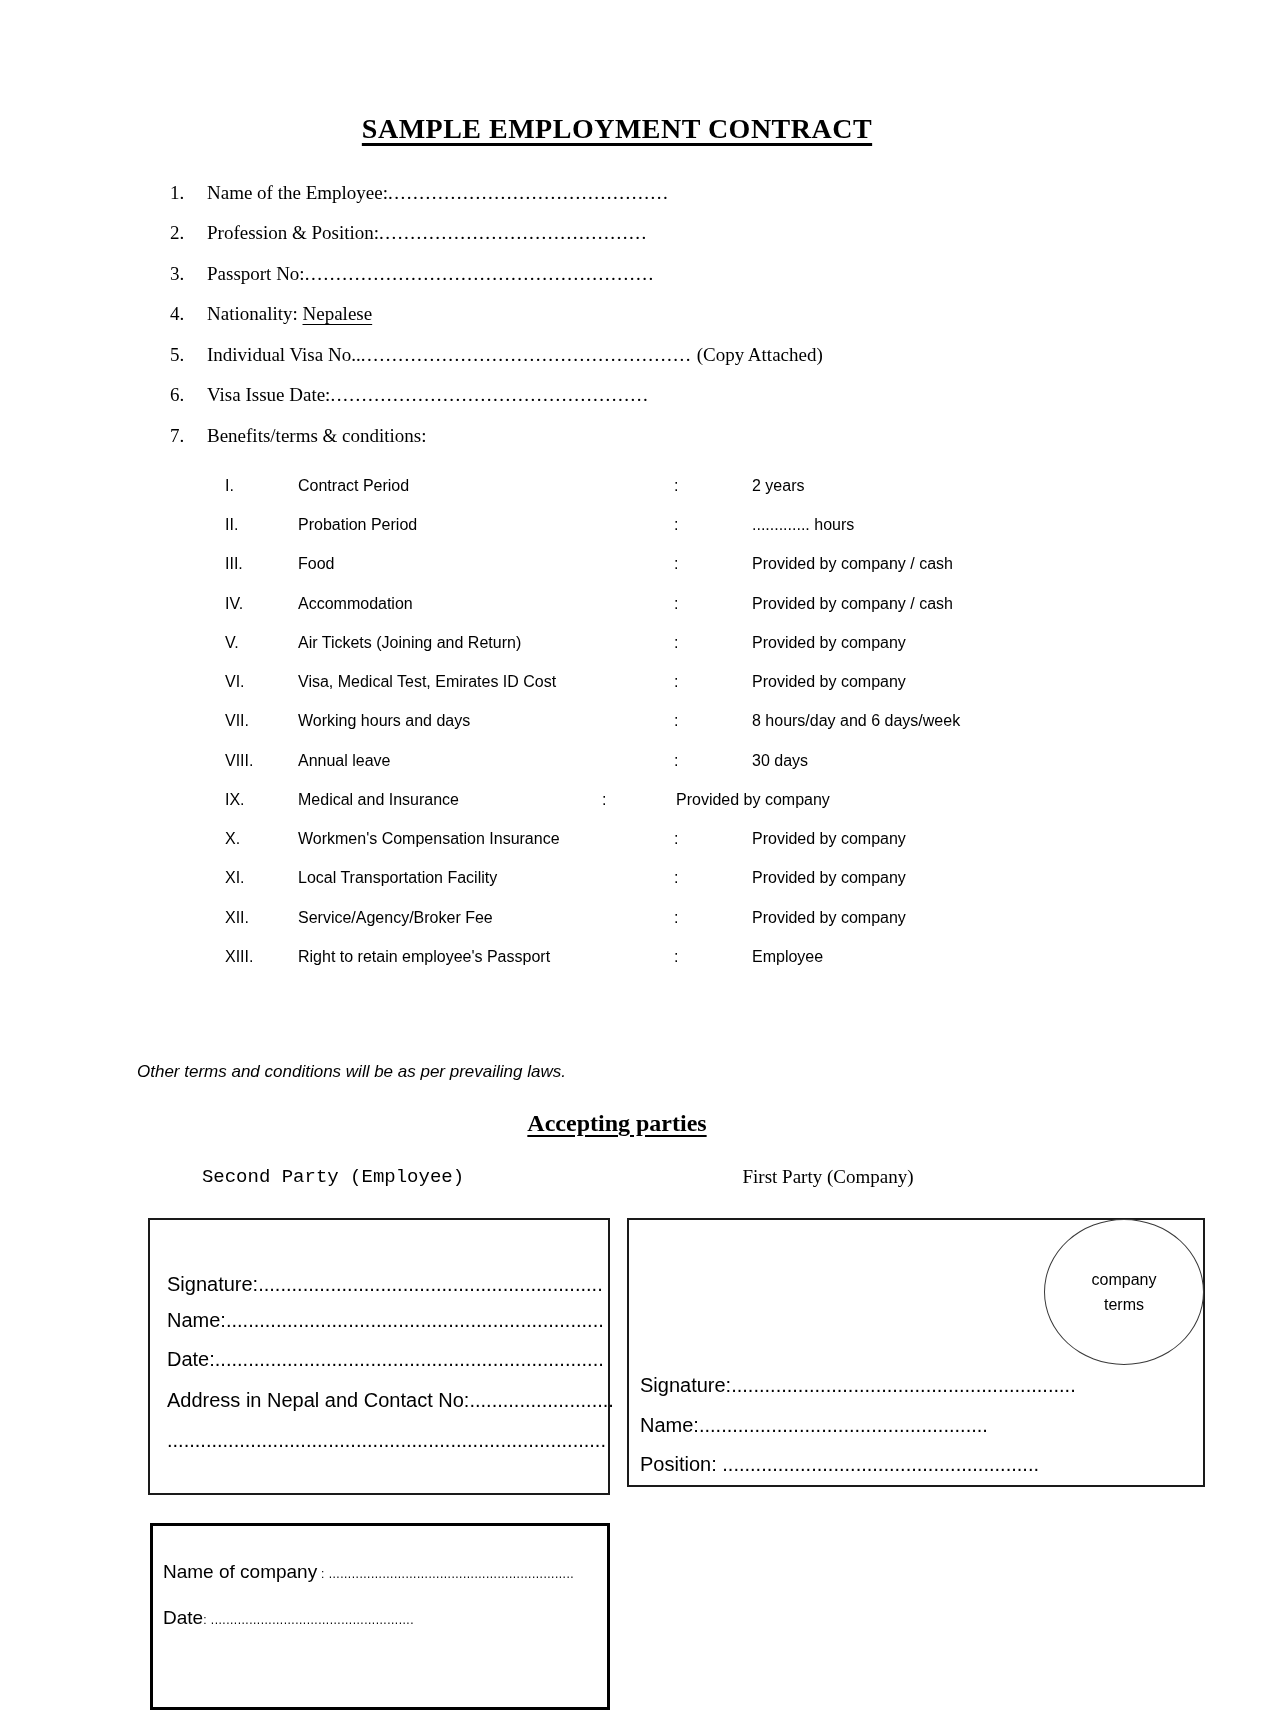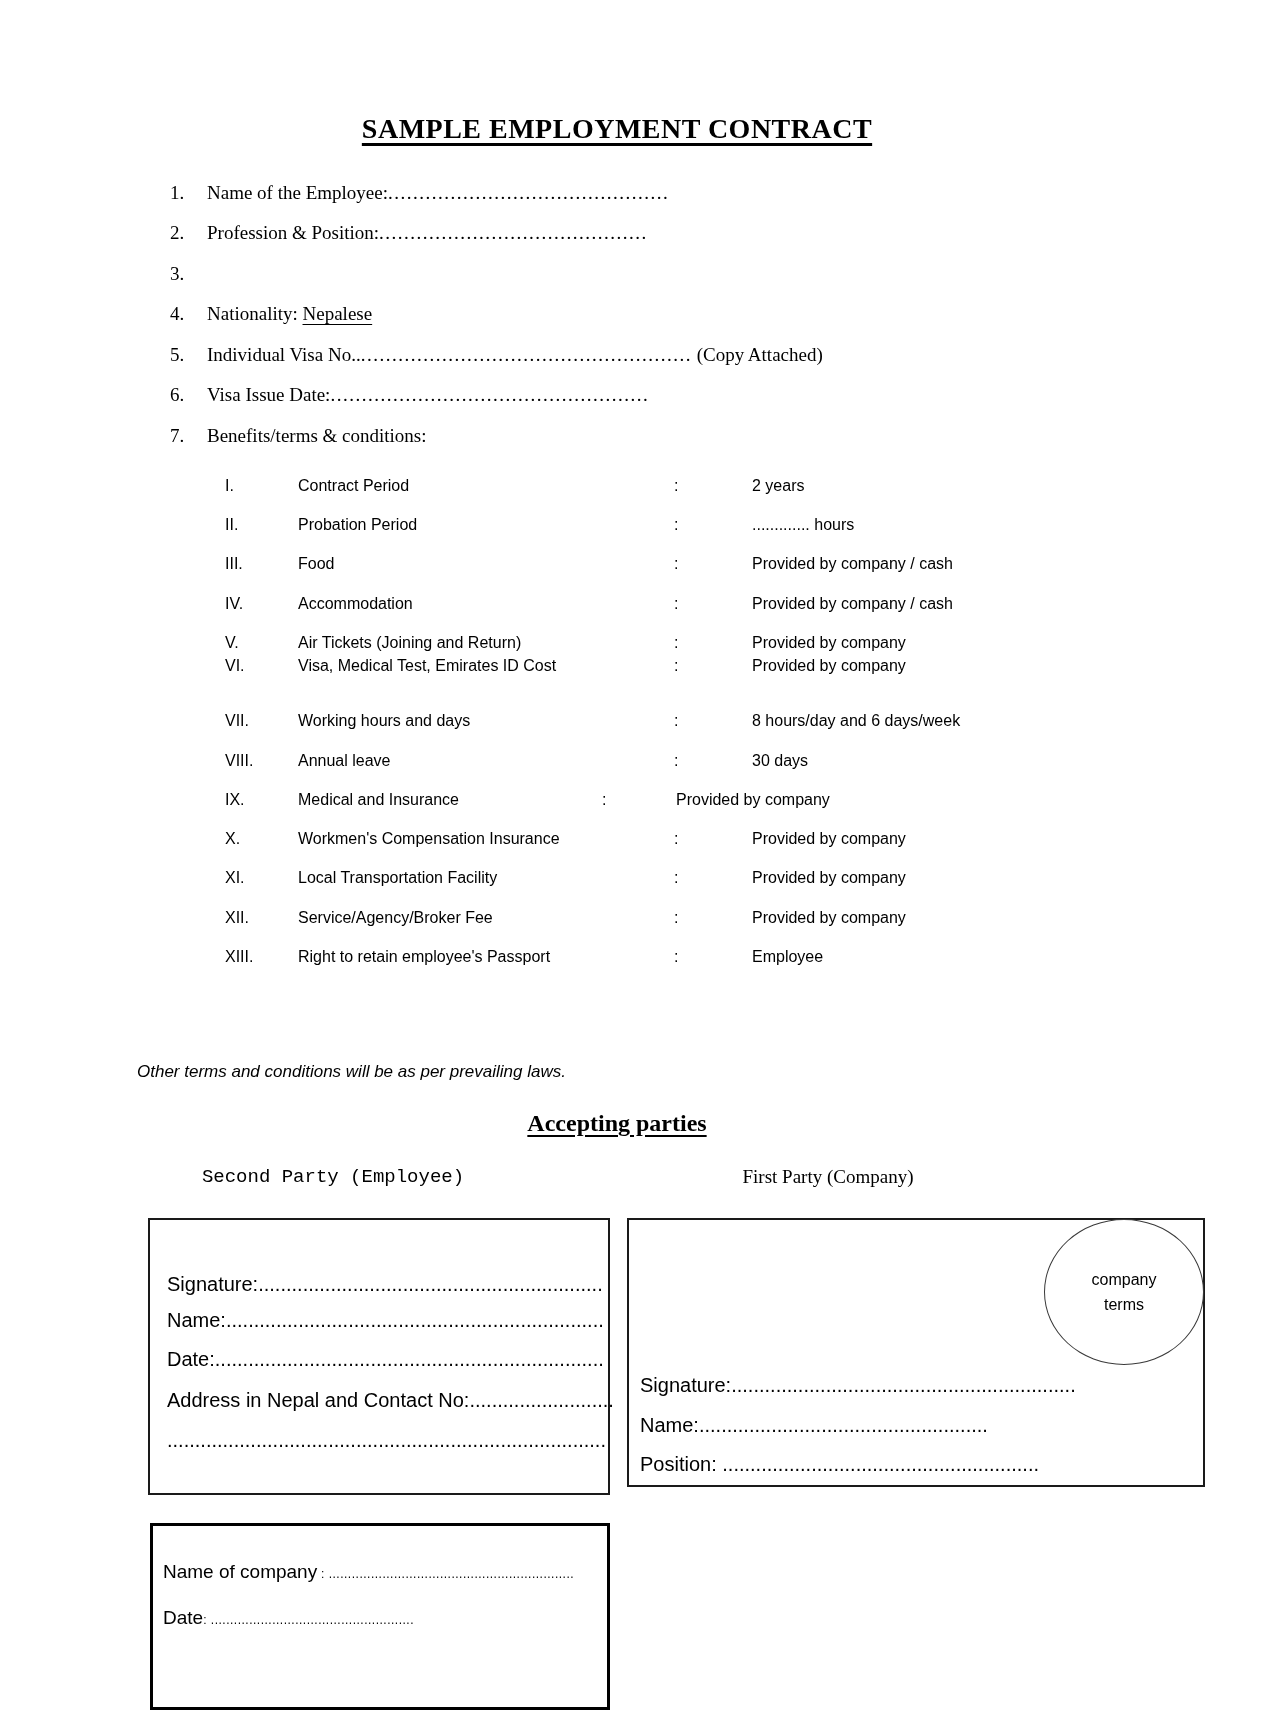--- a/index.html
+++ b/index.html
@@ -105,20 +105,21 @@
   <div class="abs nrow" style="top:180px">
     <span class="nnum">1.</span>
     <span class="ntext"><span>Name of the Employee:</span><span class="leader">.............................................</span><span></span></span>
   </div>
   <div class="abs nrow" style="top:220px">
     <span class="nnum">2.</span>
     <span class="ntext"><span>Profession &amp; Position:</span><span class="leader">...........................................</span></span>
   </div>
   <div class="abs nrow" style="top:261px">
     <span class="nnum">3.</span>
+    <span class="ntext"><span>Passport No:</span><span class="leader">........................................................</span></span>
   </div>
   <div class="abs nrow" style="top:301px">
     <span class="nnum">4.</span>
     <span class="ntext"><span>Nationality: </span><span class="u">Nepalese</span></span>
   </div>
   <div class="abs nrow" style="top:342px">
     <span class="nnum">5.</span>
     <span class="ntext"><span>Individual Visa No..</span><span class="leader">.....................................................</span><span> (Copy Attached)</span></span>
   </div>
   <div class="abs nrow" style="top:382px">
@@ -153,21 +154,21 @@
       <span class="blabel">Accommodation</span>
       <span class="bcolon">:</span>
       <span class="bvalue">Provided by company / cash</span>
   </div>
   <div class="abs brow" style="top:631px">
     <span class="bnum">V.</span>
       <span class="blabel">Air Tickets (Joining and Return)</span>
       <span class="bcolon">:</span>
       <span class="bvalue">Provided by company</span>
   </div>
-  <div class="abs brow" style="top:654px">
+  <div class="abs brow" style="top:670px">
     <span class="bnum">VI.</span>
       <span class="blabel">Visa, Medical Test, Emirates ID Cost</span>
       <span class="bcolon">:</span>
       <span class="bvalue">Provided by company</span>
   </div>
   <div class="abs brow" style="top:709px">
     <span class="bnum">VII.</span>
       <span class="blabel">Working hours and days</span>
       <span class="bcolon">:</span>
       <span class="bvalue">8 hours/day and 6 days/week</span>

